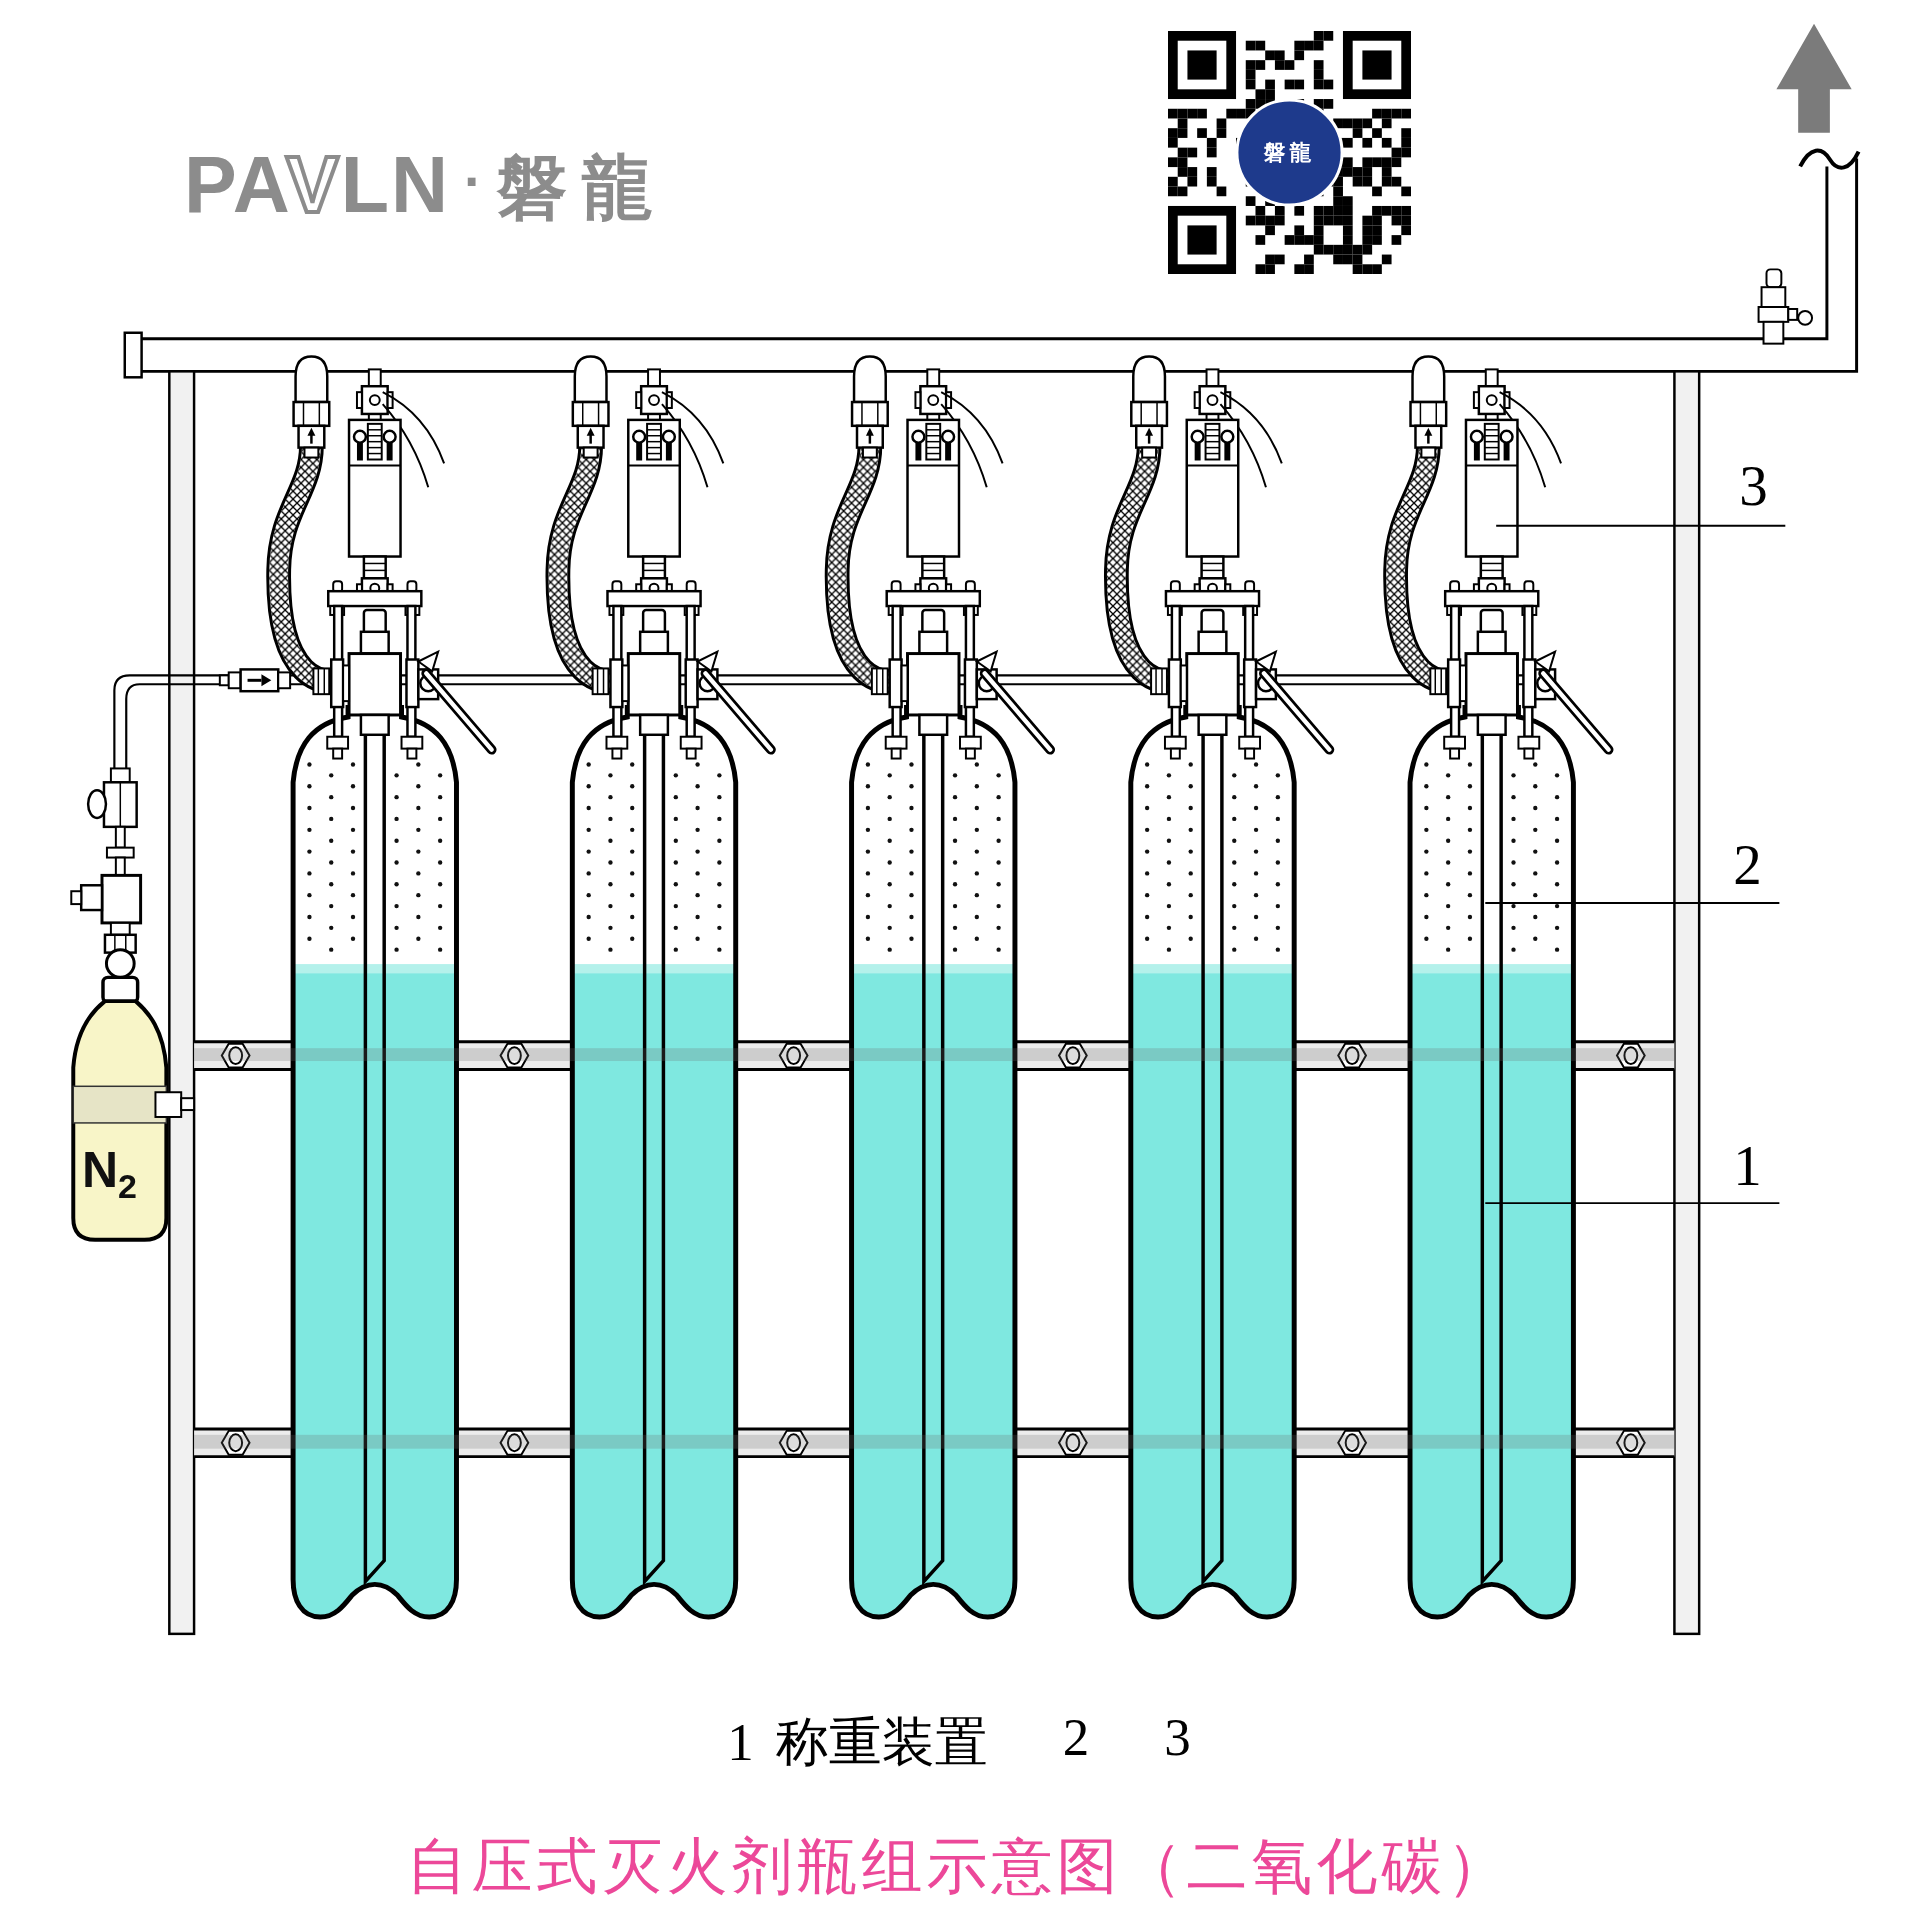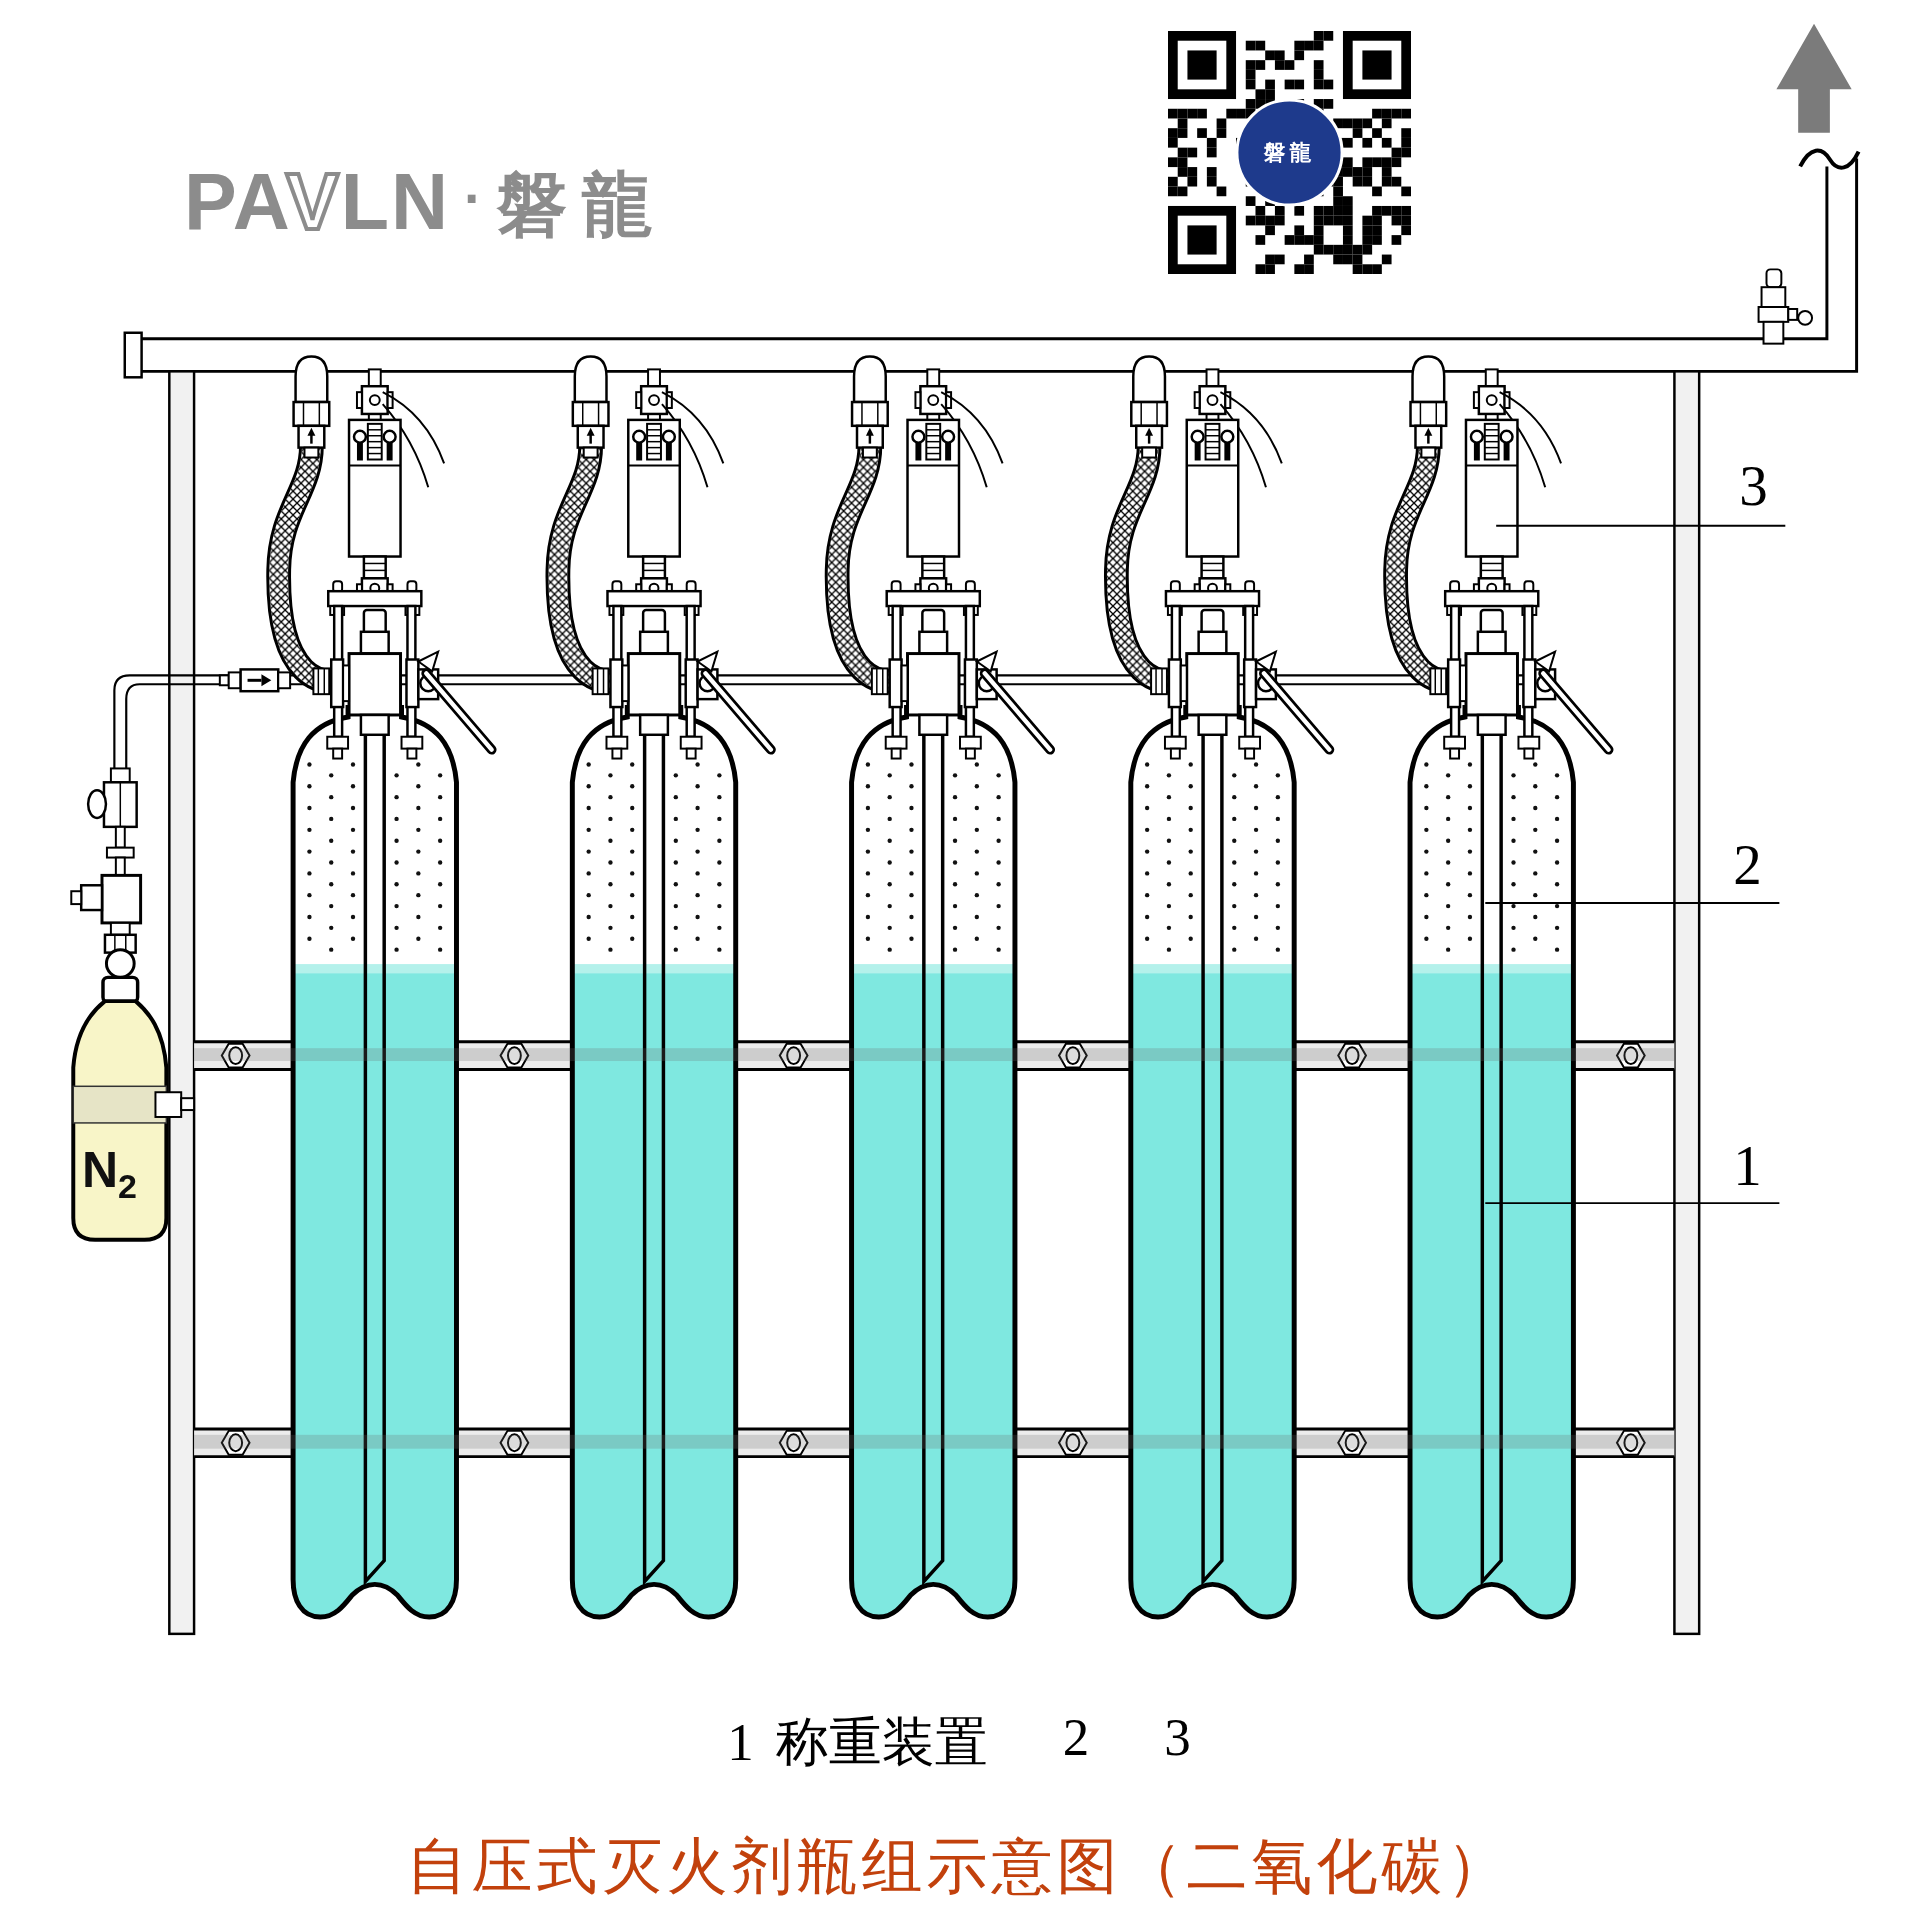--- a/index.html
+++ b/index.html
@@ -2,21 +2,21 @@
 <html><head>
 <meta charset="utf-8">
 <style>
   html,body{margin:0;padding:0;background:#ffffff;}
   #page{position:relative;width:1918px;height:1928px;background:#ffffff;overflow:hidden;
         font-family:"Liberation Sans",sans-serif;}
   #diagram-svg{position:absolute;left:0;top:0;}
   .overlay{position:absolute;}
 
   
-  #logo{left:184px;top:156px;color:#8C8C8C;white-space:nowrap;}
+  #logo{left:184px;top:139px;color:#8C8C8C;white-space:nowrap;}
   #logo .lt{font-family:"Liberation Sans",sans-serif;font-weight:800;font-size:79px;letter-spacing:2px;}
   #logo .lt-outline{color:#ffffff;-webkit-text-stroke:4px #8C8C8C;}
   #logo .dot{font-size:55px;font-weight:800;vertical-align:12px;padding:0 14px;}
   #logo .cn{font-family:"DejaVu Sans",sans-serif;font-weight:700;font-size:71px;letter-spacing:14px;}
 
   
   .callout{width:69px;text-align:center;color:#000;
            font-family:"Liberation Serif","DejaVu Serif",serif;font-size:57px;}
   #callout-3{left:1719px;top:453px;}
   #callout-2{left:1713px;top:832px;}
@@ -24,21 +24,21 @@
 
   
   #n2-label{left:82px;top:1141px;width:77px;text-align:left;color:#111;
             font-weight:700;font-size:50px;font-family:"Liberation Sans",sans-serif;}
   #n2-label sub{font-size:34px;}
 
   
   #legend{left:0;right:0;top:1707px;display:flex;justify-content:center;gap:75px;
           font-family:"Liberation Serif","DejaVu Serif",serif;font-size:53px;color:#000;}
   #legend .lg-item{display:flex;gap:22px;align-items:baseline;}
-  #title{left:0;right:0;top:1826px;text-align:center;color:#c2410c;
+  #title{left:0;right:0;top:1826px;text-align:center;color:#ec4899;
          font-family:"Liberation Serif","DejaVu Serif",serif;font-size:61px;letter-spacing:4px;}
 
   
   #qr-box{left:1168px;top:31px;width:243px;height:243px;}
 </style>
 </head>
 <body>
 
 <div id="page">
 

